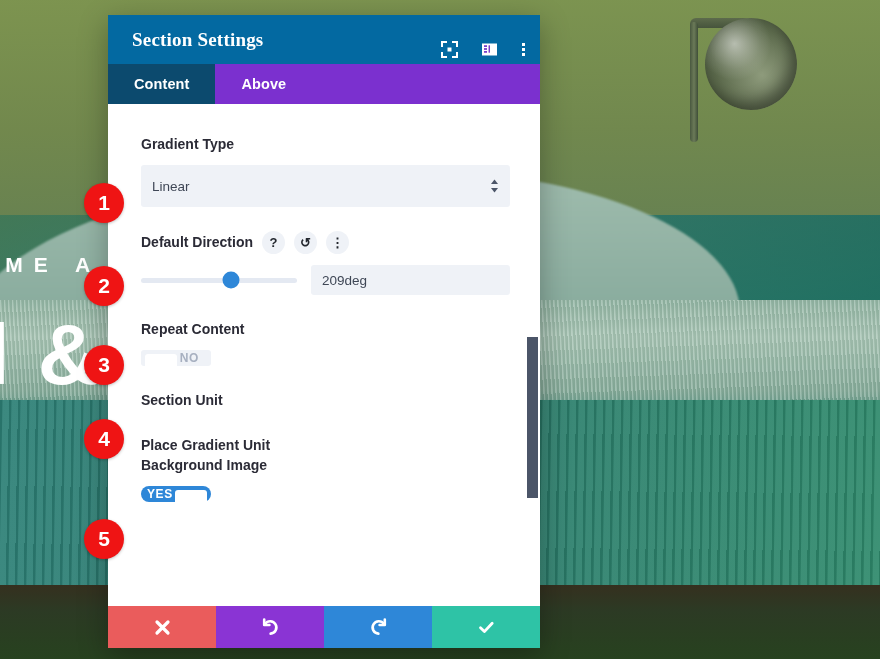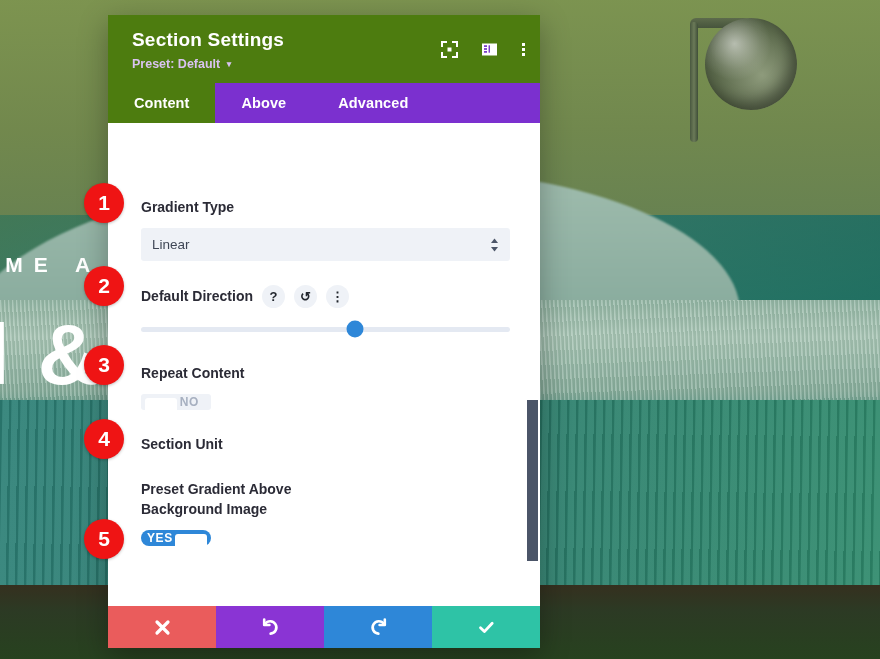--- a/index.html
+++ b/index.html
@@ -164,21 +164,20 @@
   }
   .tab.active { background: #8b3fd8; }
 
   
   .modal-body {
     flex: 1 1 auto;
     background: #ffffff;
     padding: 30px 30px 0 33px;
     position: relative;
     overflow: hidden;
-    margin-top: 44px;
   }
   .field { margin-bottom: 24px; }
   .field-label {
     color: #2b2b36;
     font-size: 14px; font-weight: 700;
     margin-bottom: 11px;
     line-height: 1.45;
     display: flex; align-items: center; gap: 9px;
     flex-wrap: wrap;
   }
@@ -193,21 +192,21 @@
     flex: 0 0 auto;
   }
   .mini-btn span {
     font-size: 13px; font-weight: 700; color: #23272e;
     line-height: 1;
   }
 
   
   .select-wrap { position: relative; }
   .select-box {
-    height: 33px;
+    height: 42px;
     background: #eff2f7;
     border: none; border-radius: 3px;
     display: flex; align-items: center;
     padding: 0 30px 0 11px;
     font-size: 13.5px; color: #3f4756;
     cursor: pointer;
     width: 100%;
   }
   .select-arrows {
     position: absolute; right: 11px; top: 50%;
@@ -318,26 +317,22 @@
   <div id="bg-fuzz"></div>
   <div id="bg-skirt"></div>
   <div id="bg-floor"></div>
 
   <div class="bg-text" id="bg-eyebrow">OME A</div>
   <div class="bg-text" id="bg-headline">l &amp;</div>
 </div>
 
 <div id="modal">
 
-  <div class="modal-header" style="background: #4d7c0f;">
+  <div class="modal-header" style="background: #0369a1; font-family: Liberation Serif, serif;">
     <div class="modal-title">Section Settings</div>
-    <div class="modal-preset">
-      <span>Preset: Default</span>
-      <span class="preset-caret">▾</span>
-    </div>
 
     <div class="header-icons">
 
       <span class="hicon">
         <svg width="17" height="17" viewBox="0 0 17 17" fill="none">
           <path d="M1 5V1h4M12 1h4v4M16 12v4h-4M5 16H1v-4" stroke="#ffffff" stroke-width="2" stroke-linecap="square"></path>
           <rect x="6.5" y="6.5" width="4" height="4" fill="#ffffff"></rect>
         </svg>
       </span>
 
@@ -355,23 +350,22 @@
         <svg width="5" height="17" viewBox="0 0 5 17">
           <rect x="1" y="2" width="3" height="3" fill="#ffffff"></rect>
           <rect x="1" y="7" width="3" height="3" fill="#ffffff"></rect>
           <rect x="1" y="12" width="3" height="3" fill="#ffffff"></rect>
         </svg>
       </span>
     </div>
   </div>
 
   <div class="tabs" style="background: rgb(123, 48, 207);">
-    <div class="tab active" style="background: #4d7c0f;">Content</div>
+    <div class="tab active" style="background: #0c4a6e;">Content</div>
     <div class="tab">Above</div>
-    <div class="tab">Advanced</div>
   </div>
 
   <div class="modal-body">
 
     <div class="field">
       <div class="field-label">
         <span class="label-text">Gradient Type</span>
       </div>
       <div class="select-wrap">
         <div class="select-box">
@@ -397,20 +391,21 @@
         </span>
         <span class="mini-btn">
           <span>⋮</span>
         </span>
       </div>
       <div class="slider-row">
         <div class="slider-track-wrap">
           <div class="slider-track"></div>
           <div class="slider-thumb" id="dir-thumb" style="left: 58%;"></div>
         </div>
+        <input class="slider-value" type="text" value="209deg" style="">
       </div>
     </div>
 
     <div class="field">
       <div class="field-label">
         <span class="label-text">Repeat Content</span>
       </div>
       <div class="toggle off">
         <span class="knob"></span>
         <span>NO</span>
@@ -418,21 +413,21 @@
     </div>
 
     <div class="field">
       <div class="field-label">
         <span class="label-text">Section Unit</span>
       </div>
     </div>
 
     <div class="field">
       <div class="field-label">
-        <span class="label-text">Preset Gradient Above
+        <span class="label-text">Place Gradient Unit
 Background Image</span>
       </div>
       <div class="toggle on">
         <span>YES</span>
         <span class="knob"></span>
       </div>
     </div>
 
     <div id="scrollbar-track">
       <div id="scrollbar-thumb" style="background: rgb(75, 85, 104);"></div>

